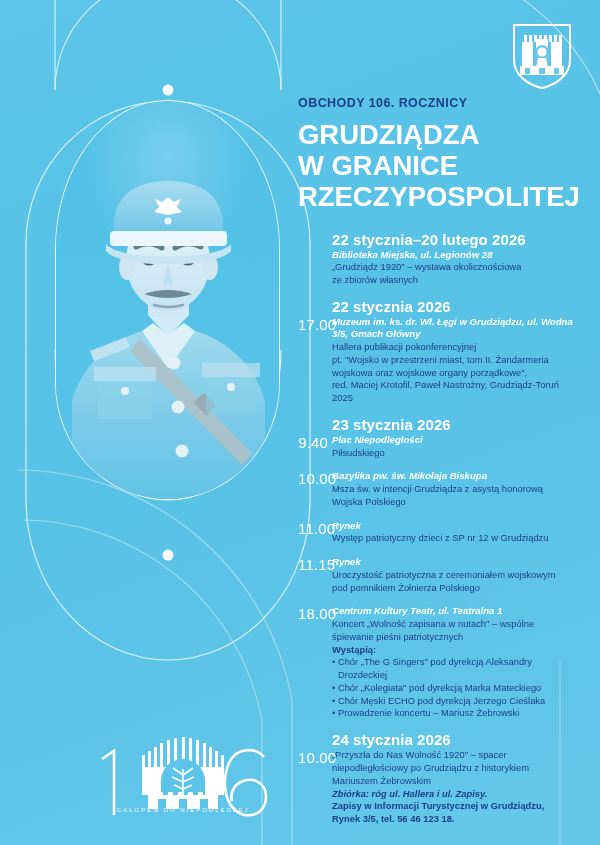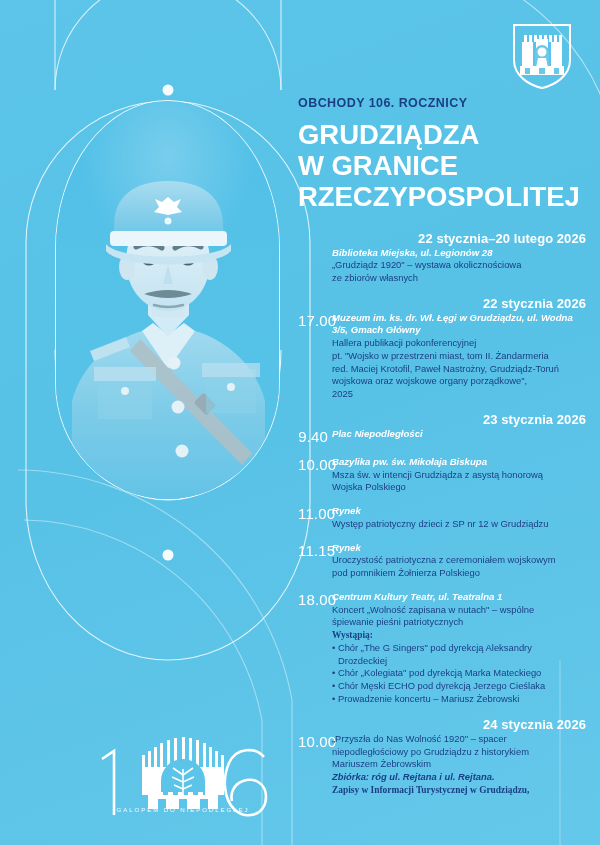--- a/index.html
+++ b/index.html
@@ -88,27 +88,26 @@
     margin-bottom: 18px;
   }
   .headline .hl-line { display: block; }
 
   
   .schedule { width: 288px; }
 
   .sched-group { margin-bottom: 11px; }
 
   .group-date {
-    font-size: 13px;
+    font-size: 15px;
     font-weight: bold;
     color: #ffffff;
-    margin-left: 20px;
+    margin-left: 34px;
     margin-bottom: 1px;
     letter-spacing: 0.005em;
-    text-align: right;
   }
 
   .entry {
     display: flex;
     align-items: flex-start;
     margin-bottom: 11px;
   }
   .entry:last-child { margin-bottom: 0; }
 
   .entry-time {
@@ -136,21 +135,21 @@
     margin-bottom: 0px;
   }
 
   .entry-desc {
     font-size: 9.4px;
     line-height: 1.36;
     color: #1b3f85;
   }
   .entry-desc .ln { display: block; }
   .entry-desc .ln.em { font-style: italic; font-weight: bold; }
-  .entry-desc .ln.strong { font-weight: bold; font-family: Liberation Serif, serif; }
+  .entry-desc .ln.strong { font-weight: bold; }
   .entry-desc .ln.bullet { padding-left: 7px; text-indent: -7px; }
 
   
   .anniv-logo {
     position: absolute;
     left: 88px;
     top: 737px;
     width: 190px;
     height: 90px;
   }
@@ -333,34 +332,35 @@
         </div>
         <div class="sched-group">
           <div class="group-date">22 stycznia 2026</div>
           <div class="entry">
             <div class="entry-time">17.00</div>
             <div class="entry-body">
               <div class="entry-venue">Muzeum im. ks. dr. Wł. Łęgi w Grudziądzu, ul. Wodna 3/5, Gmach Główny</div>
               <div class="entry-desc">
                 <span class="ln">Hallera publikacji pokonferencyjnej</span>
                 <span class="ln">pt. "Wojsko w przestrzeni miast, tom II. Żandarmeria</span>
+                <span class="ln">wojskowa oraz wojskowe organy porządkowe",</span>
                 <span class="ln">red. Maciej Krotofil, Paweł Nastrożny, Grudziądz-Toruń</span>
-                <span class="ln">wojskowa oraz wojskowe organy porządkowe",</span>
                 <span class="ln">2025</span>
               </div>
             </div>
           </div>
         </div>
         <div class="sched-group">
           <div class="group-date">23 stycznia 2026</div>
           <div class="entry">
             <div class="entry-time">9.40</div>
             <div class="entry-body">
               <div class="entry-venue">Plac Niepodległości</div>
               <div class="entry-desc">
+                <span class="ln">Piłsudskiego</span>
               </div>
             </div>
           </div>
           <div class="entry">
             <div class="entry-time">10.00</div>
             <div class="entry-body">
               <div class="entry-venue">Bazylika pw. św. Mikołaja Biskupa</div>
               <div class="entry-desc">
                 <span class="ln">Msza św. w intencji Grudziądza z asystą honorową</span>
                 <span class="ln">Wojska Polskiego</span>
@@ -405,22 +405,23 @@
         </div>
         <div class="sched-group">
           <div class="group-date">24 stycznia 2026</div>
           <div class="entry">
             <div class="entry-time">10.00</div>
             <div class="entry-body">
               <div class="entry-desc">
                 <span class="ln">„Przyszła do Nas Wolność 1920" – spacer</span>
                 <span class="ln">niepodległościowy po Grudziądzu z historykiem</span>
                 <span class="ln">Mariuszem Żebrowskim</span>
-                <span class="ln em">Zbiórka: róg ul. Rejtana i ul. Rejtana.</span>
+                <span class="ln em">Zbiórka: róg ul. Hallera i ul. Zapisy.</span>
                 <span class="ln strong">Zapisy w Informacji Turystycznej w Grudziądzu,</span>
+                <span class="ln strong">Rynek 3/5, tel. 56 46 123 18.</span>
               </div>
             </div>
           </div>
         </div>
       </div>
 
   </div>
 
   <svg class="anniv-logo" viewBox="0 0 190 90">
     <g fill="none" stroke="#ffffff" stroke-width="2.6">

